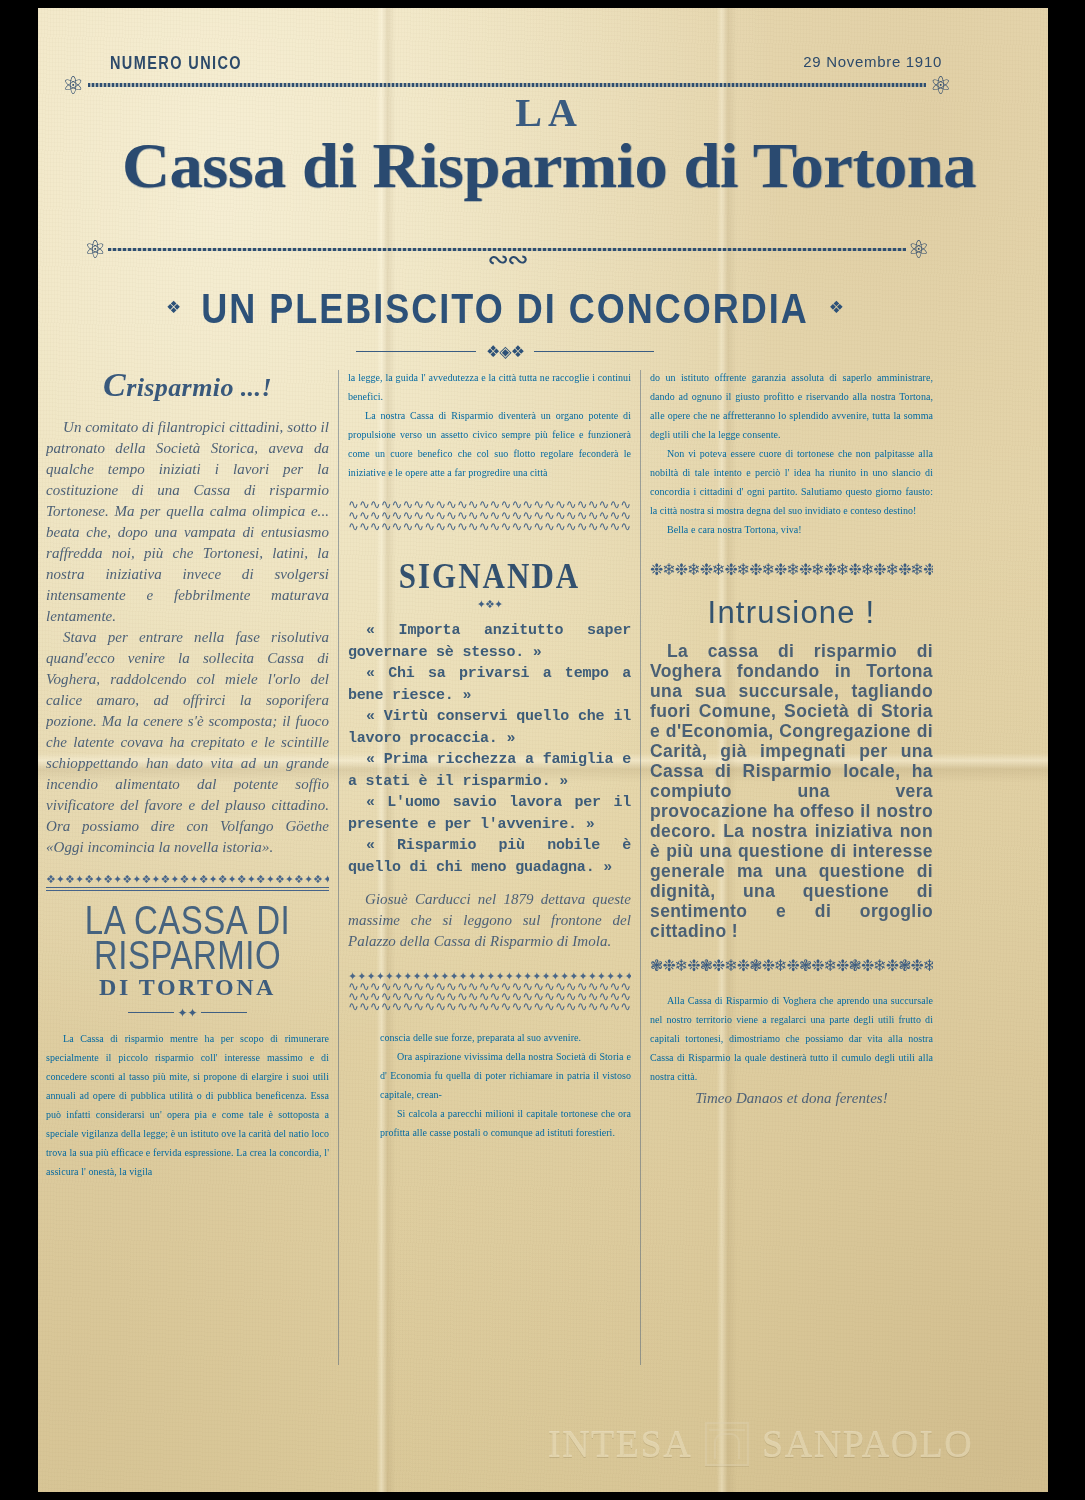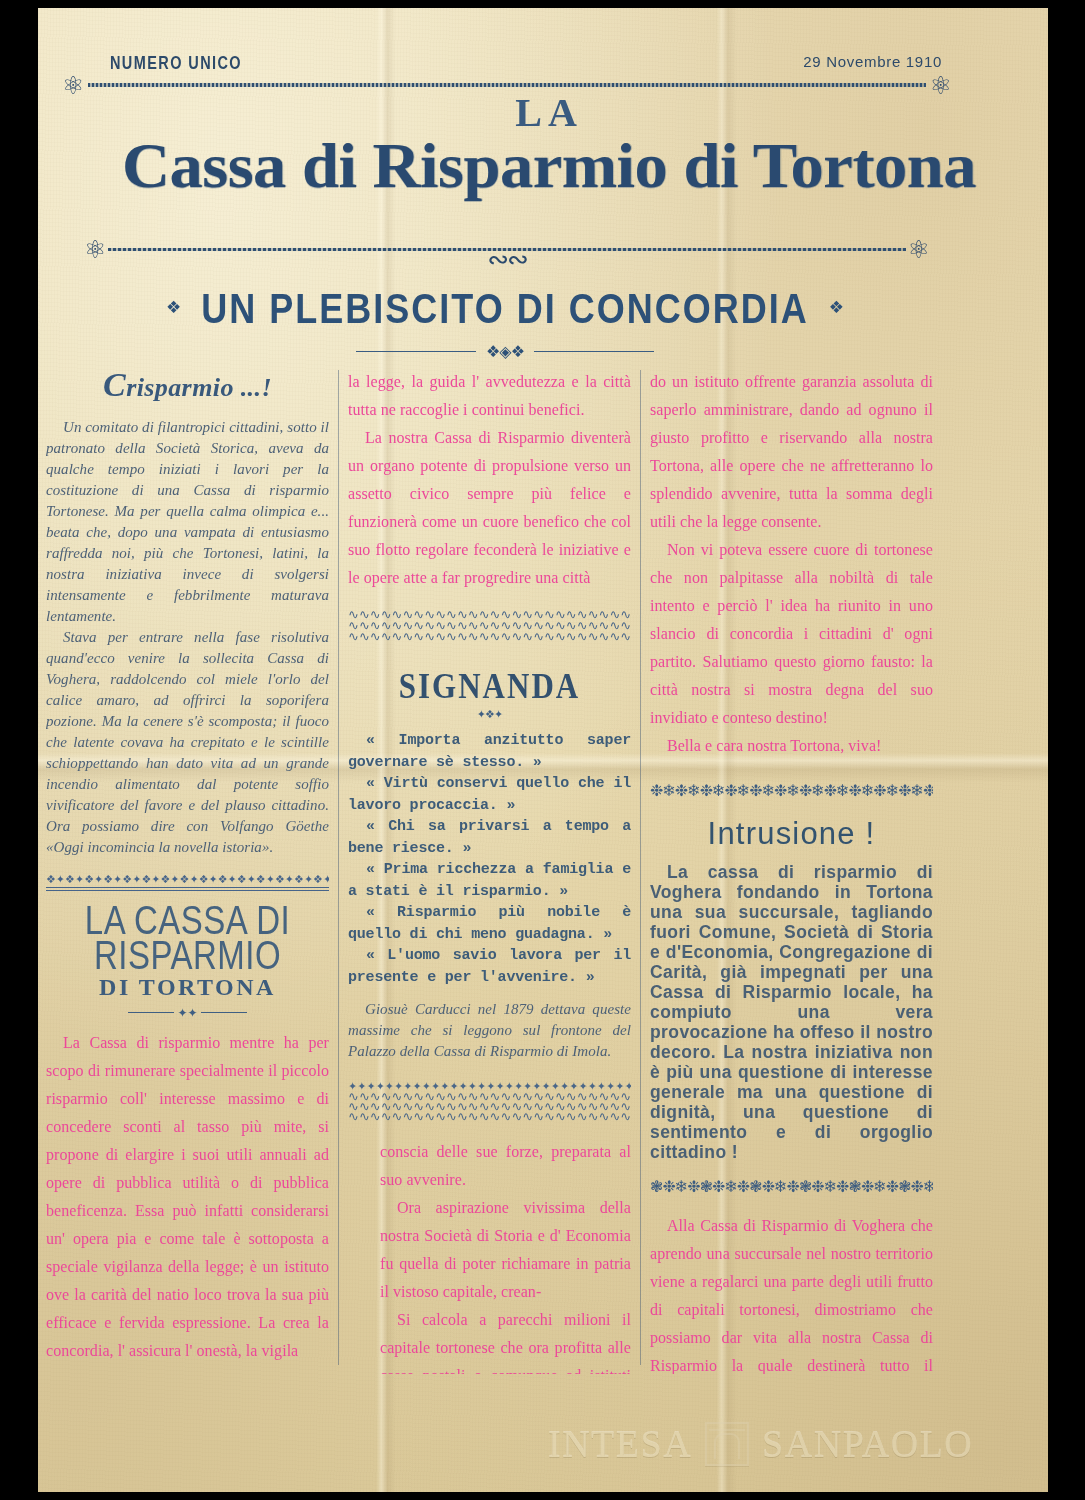--- a/index.html
+++ b/index.html
@@ -84,22 +84,22 @@
   .col{position:absolute;top:0;width:283px;height:1010px;overflow:hidden;}
   .col.c1{left:0;}
   .col.c2{left:302px;}
   .col.c3{left:604px;}
   .vrule{position:absolute;top:6px;width:1px;height:995px;background:rgba(60,85,115,.45);}
   .vrule.v1{left:292px;}
   .vrule.v2{left:594px;}
 
   
   p{margin:0;}
-  .body{font-family:"Liberation Serif",serif;font-size:16px;line-height:28px;
-    text-align:justify;color:#ec4899;letter-spacing:.05px;}
+  .body{font-family:"Liberation Serif",serif;font-size:10px;line-height:19px;
+    text-align:justify;color:#0369a1;letter-spacing:.05px;}
   .body.it{font-style:italic;font-size:15px;line-height:21px;color:#4d6177;}
   .body p+p, .body .pp{text-indent:17px;}
   .ind{text-indent:17px;}
 
   
   .h-script{font-family:"Liberation Serif",serif;font-style:italic;font-weight:bold;
     font-size:26px;color:#39597c;text-align:center;letter-spacing:.4px;}
   .h-script .dropcap{font-size:34px;}
   .h-cond{font-family:"Liberation Sans",serif;font-size:33px;letter-spacing:.5px;
     color:#46637f;text-align:center;transform:scaleY(1.25);transform-origin:center;
@@ -240,25 +240,25 @@
           <div class="w" style="top:0;">∿∿∿∿∿∿∿∿∿∿∿∿∿∿∿∿∿∿∿∿∿∿∿∿∿∿∿∿∿∿∿∿∿∿∿∿∿∿∿∿∿∿∿∿∿∿∿∿∿∿</div>
           <div class="w" style="top:11px;">∿∿∿∿∿∿∿∿∿∿∿∿∿∿∿∿∿∿∿∿∿∿∿∿∿∿∿∿∿∿∿∿∿∿∿∿∿∿∿∿∿∿∿∿∿∿∿∿∿∿</div>
           <div class="w" style="top:22px;">∿∿∿∿∿∿∿∿∿∿∿∿∿∿∿∿∿∿∿∿∿∿∿∿∿∿∿∿∿∿∿∿∿∿∿∿∿∿∿∿∿∿∿∿∿∿∿∿∿∿</div>
         </div>
 
         <div class="h-serif-caps" style="margin:24px 0 2px;">SIGNANDA</div>
         <div class="orn-tiny">✦❖✦</div>
 
         <div class="gothic" style="margin-top:10px;">
           <span class="pp">« Importa anzitutto saper governare sè stesso. »</span>
+          <span class="pp">« Chi sa privarsi a tempo a bene riesce. »</span>
           <span class="pp">« Virtù conservi quello che il lavoro procaccia. »</span>
-          <span class="pp">« Chi sa privarsi a tempo a bene riesce. »</span>
           <span class="pp">« Prima ricchezza a famiglia e a stati è il risparmio. »</span>
+          <span class="pp">« L'uomo savio lavora per il presente e per l'avvenire. »</span>
           <span class="pp">« Risparmio più nobile è quello di chi meno guadagna. »</span>
-          <span class="pp">« L'uomo savio lavora per il presente e per l'avvenire. »</span>
         </div>
 
         <div class="body it" style="margin-top:11px;">
           <p class="ind">Giosuè Carducci nel 1879 dettava queste massime che si leggono sul frontone del Palazzo della Cassa di Risparmio di Imola.</p>
         </div>
 
         <div class="orn-wave" style="margin-top:20px;height:40px;">
           <div class="w" style="top:0;font-size:11px;">✦✦✦✦✦✦✦✦✦✦✦✦✦✦✦✦✦✦✦✦✦✦✦✦✦✦✦✦✦✦✦✦✦✦✦✦✦✦✦✦✦✦✦✦✦✦✦✦✦✦✦✦✦✦✦✦✦✦✦✦</div>
           <div class="w" style="top:10px;">∿∿∿∿∿∿∿∿∿∿∿∿∿∿∿∿∿∿∿∿∿∿∿∿∿∿∿∿∿∿∿∿∿∿∿∿∿∿∿∿∿∿∿∿∿∿∿∿∿∿</div>
           <div class="w" style="top:20px;">∿∿∿∿∿∿∿∿∿∿∿∿∿∿∿∿∿∿∿∿∿∿∿∿∿∿∿∿∿∿∿∿∿∿∿∿∿∿∿∿∿∿∿∿∿∿∿∿∿∿</div>

